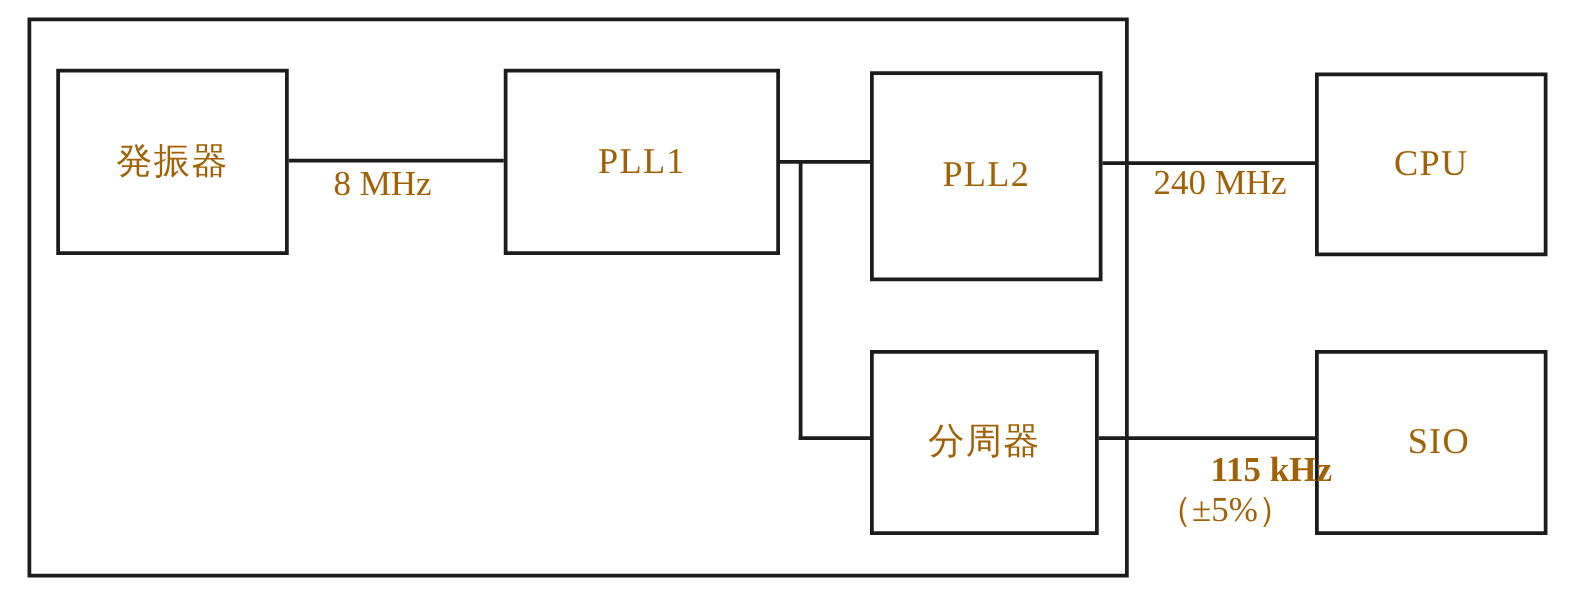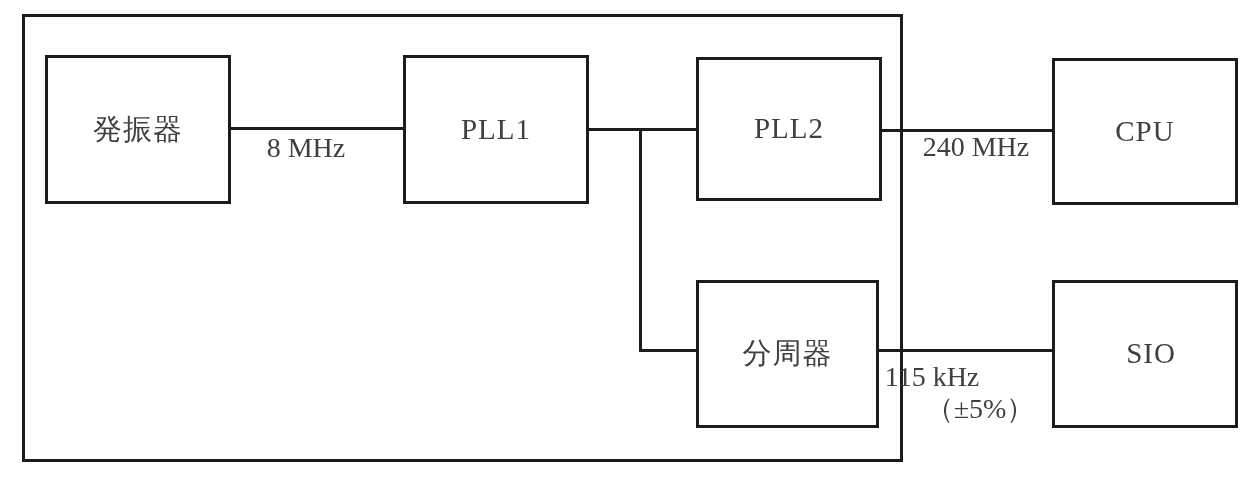--- a/index.html
+++ b/index.html
@@ -6,21 +6,21 @@
     margin: 0;
     padding: 0;
     background: #ffffff;
   }
   .stage {
     position: relative;
     width: 1260px;
     height: 486px;
     background: #ffffff;
     font-family: "Liberation Serif", "DejaVu Serif", serif;
-    color: #404040;
+    color: #a16207;
     overflow: hidden;
   }
   .frame {
     position: absolute;
     border: 3px solid #1c1c1c;
     box-sizing: border-box;
     background: transparent;
   }
   .block {
     position: absolute;
@@ -44,36 +44,36 @@
     position: absolute;
     font-size: 28px;
     line-height: 1.15;
     text-align: center;
     white-space: nowrap;
   }
   
   .outer-frame { left: 22px; top: 14px; width: 881px; height: 448px; }
   
   .blk-oscillator { left: 45px;  top: 55px;  width: 186px; height: 149px; }
-  .blk-pll1       { left: 403px; top: 55px;  width: 186px; height: 149px; }
-  .blk-pll2       { left: 696px; top: 57px;  width: 186px; height: 144px; }
+  .blk-pll1       { left: 403px; top: 55px;  width: 221px; height: 149px; }
+  .blk-pll2       { left: 696px; top: 57px;  width: 186px; height: 168px; }
   .blk-divider    { left: 696px; top: 280px; width: 183px; height: 148px; }
   .blk-cpu        { left: 1052px; top: 58px; width: 186px; height: 147px; }
   .blk-sio        { left: 1052px; top: 280px; width: 186px; height: 148px; padding-left: 12px; }
   
   .wire-osc-pll1   { left: 229px; top: 127px; width: 176px; height: 3px; }
   .wire-pll1-pll2  { left: 587px; top: 128px; width: 111px; height: 3px; }
   .wire-branch-v   { left: 639px; top: 128px; width: 3px;  height: 224px; }
   .wire-branch-h   { left: 639px; top: 349px; width: 59px; height: 3px; }
   .wire-pll2-cpu   { left: 880px; top: 129px; width: 174px; height: 3px; }
   .wire-div-sio    { left: 877px; top: 349px; width: 177px; height: 3px; }
   
   .lbl-15mhz  { left: 240px; top: 132px; width: 132px; }
   .lbl-240mhz { left: 910px; top: 131px; width: 132px; }
-  .lbl-115khz { left: 866px; top: 361px; width: 132px; }
+  .lbl-115khz { left: 951px; top: 361px; width: 132px; font-weight: bold; }
   .lbl-tol    { left: 905px; top: 393px; width: 150px; }
 </style>
 </head>
 <body>
 
 <div class="stage">
 
   <div class="frame outer-frame"></div>
 
   <div class="wire wire-osc-pll1"></div>

